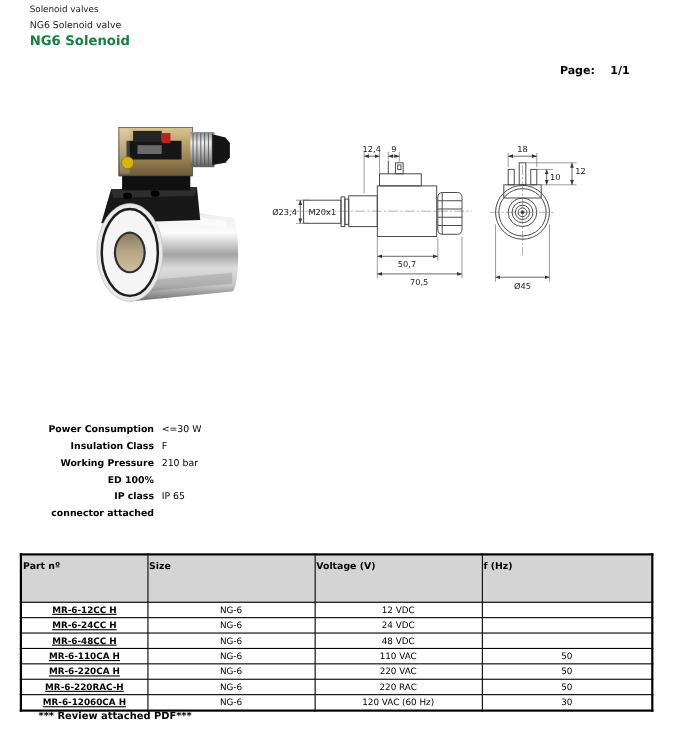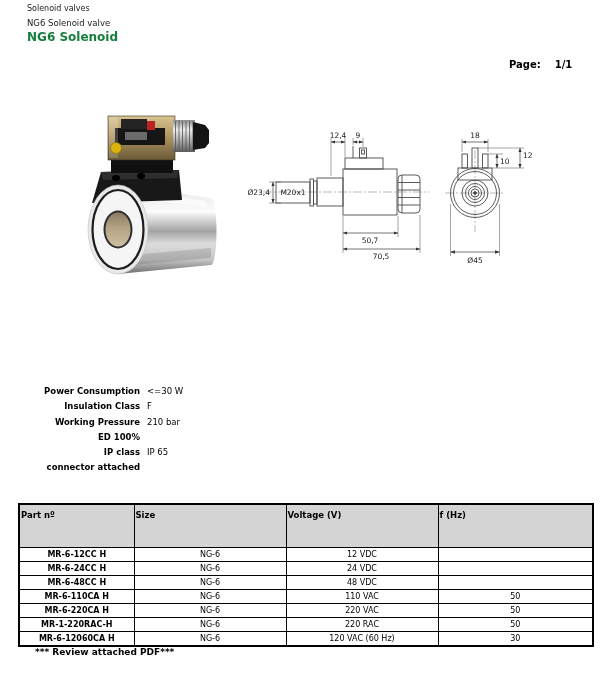--- a/index.html
+++ b/index.html
@@ -23,21 +23,21 @@
     border-collapse:collapse;table-layout:fixed;border:2px solid #000;
   }
   table.parts th{
     background:#d4d4d4;border:1px solid #000;font-size:8.5px;font-weight:bold;
     height:36px;vertical-align:top;padding-top:5px;text-align:left;
   }
   table.parts td{
     border:1px solid #000;font-size:8px;height:13px;text-align:center;
     padding:0 2px;white-space:nowrap;overflow:hidden;
   }
-  table.parts td.part-no{font-weight:bold;}
+  table.parts td.part-no{font-weight:bold;text-decoration:underline;}
   .footer-note{position:absolute;left:35px;top:647px;font-size:9px;font-weight:bold;}
   .dimtxt{font-size:7.5px;fill:#1a1a1a;font-family:"DejaVu Sans","Liberation Sans",sans-serif;}
 </style>
 </head>
 <body>
 
 <div class="page">
 
   <div class="crumb1">Solenoid valves</div>
   <div class="crumb2">NG6 Solenoid valve</div>
@@ -266,21 +266,21 @@
           <td>110 VAC</td>
           <td>50</td>
         </tr>
         <tr>
           <td class="part-no">MR-6-220CA H</td>
           <td>NG-6</td>
           <td>220 VAC</td>
           <td>50</td>
         </tr>
         <tr>
-          <td class="part-no">MR-1-220RAC-H</td>
+          <td class="part-no">MR-6-220RAC-H</td>
           <td>NG-6</td>
           <td>220 RAC</td>
           <td>50</td>
         </tr>
         <tr>
           <td class="part-no">MR-6-12060CA H</td>
           <td>NG-6</td>
           <td>120 VAC (60 Hz)</td>
           <td>30</td>
         </tr>

